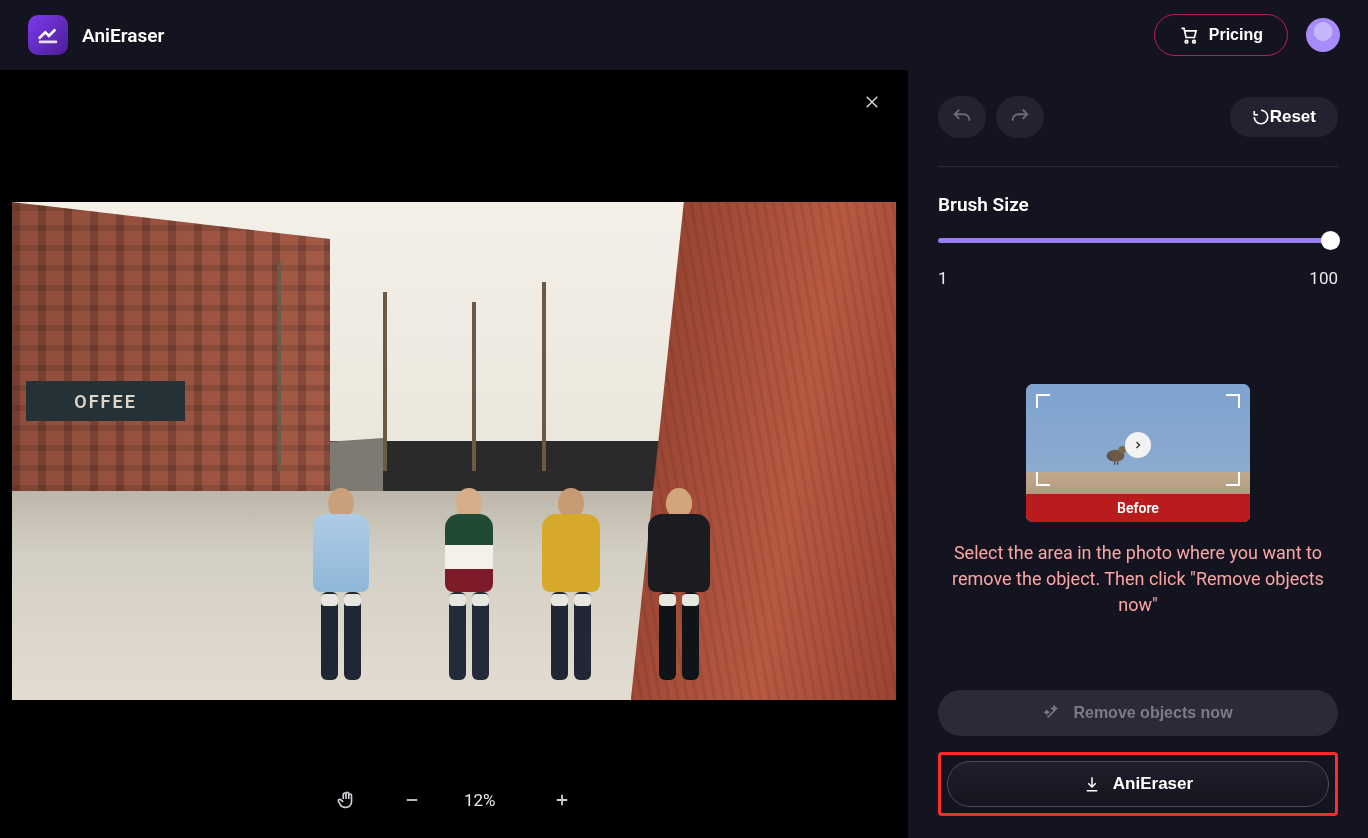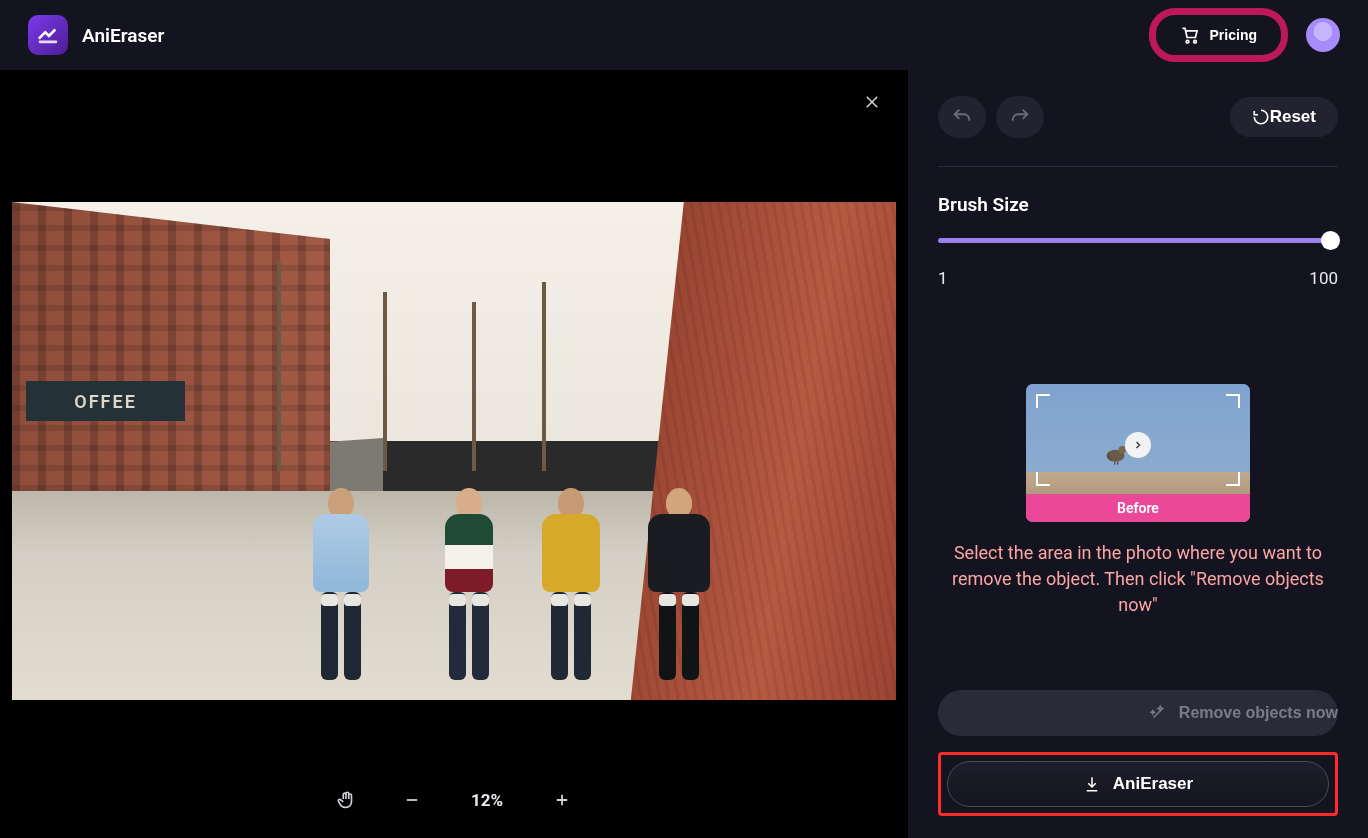--- a/index.html
+++ b/index.html
@@ -22,22 +22,22 @@
   .logo-wrap { display: flex; align-items: center; gap: 14px; justify-content: flex-end; }
   .logo-box {
     width: 40px; height: 40px; border-radius: 10px;
     background: linear-gradient(135deg, #7c3aed, #4c1d95);
     display: flex; align-items: center; justify-content: center;
   }
   .logo-title { font-size: 19px; font-weight: 600; color: #fff; }
   .header-right { display: flex; align-items: center; gap: 18px; }
   .pricing-btn {
     display: flex; align-items: center; gap: 10px;
-    border: 7px solid #be185d; border-radius: 26px;
-    padding: 10px 24px; font-size: 14px; font-weight: 600;
+    border: 1px solid #be185d; border-radius: 26px;
+    padding: 10px 24px; font-size: 16px; font-weight: 600;
     background: transparent; color: #fff; cursor: pointer;
   }
   .avatar {
     width: 34px; height: 34px; border-radius: 50%;
     background: radial-gradient(circle at 50% 40%, #c4b5fd 35%, #a78bfa 36%);
   }
   .main { display: flex; height: 768px; }
   .canvas-area {
     flex: 1; background: #000; position: relative;
     display: flex; flex-direction: column; align-items: center;
@@ -85,21 +85,21 @@
   .p-shoe { height:12px; border-radius:4px; background:#e8e6e0; margin-top:2px; }
   .p1 { left:34%; } .p1 .p-head{background:#caa07a;} .p1 .p-torso{background:linear-gradient(#aecbe6,#8fb7d8);} .p1 .p-leg{background:#1f2735;}
   .p2 { left:49%; } .p2 .p-head{background:#d7ae89;} .p2 .p-torso{background:linear-gradient(#1f4b34 40%,#f4f1e9 40% 70%,#7d1c28 70%);width:48px;} .p2 .p-leg{background:#232a3a;}
   .p3 { left:60%; } .p3 .p-head{background:#c79a73;} .p3 .p-torso{background:#d7a92b;width:58px;} .p3 .p-leg{background:#202836;}
   .p4 { left:72%; } .p4 .p-head{background:#d2a57c;} .p4 .p-torso{background:#1a1c22;width:62px;} .p4 .p-leg{background:#111417;}
   .zoom-bar {
     position: absolute; bottom: 24px; left: 50%; transform: translateX(-50%);
     display: flex; align-items: center; gap: 38px;
   }
   .zoom-btn, .hand-btn { width:28px; height:28px; display:flex; align-items:center; justify-content:center; cursor:pointer; color:#cfcfd6; }
-  .zoom-label { font-size:17px; color:#e8e8ee; font-weight:700; min-width:46px; text-align:center; }
+  .zoom-label { font-size:17px; color:#e8e8ee; font-weight:400; min-width:46px; }
   
   .side-panel {
     width: 460px; background: #141420; padding: 26px 30px 22px 30px;
     display: flex; flex-direction: column; position: relative;
   }
   .panel-top { display:flex; align-items:center; justify-content:space-between; }
   .history-btns { display:flex; gap:10px; }
   .hist-btn {
     width:48px; height:42px; border-radius:21px; background:#222230;
     display:flex; align-items:center; justify-content:center; color:#6b6b7a; cursor:pointer;
@@ -126,21 +126,21 @@
   .tut-img {
     width:224px; height:138px; border-radius:7px; overflow:hidden;
     display:flex; position:relative; background:#6d8dbf;
   }
   .tut-half { flex:1; position:relative; }
   .tut-label {
     position:absolute; bottom:0; left:0; right:0; height:28px;
     display:flex; align-items:center; justify-content:center;
     font-size:14px; font-weight:600; color:#fff;
   }
-  .tut-before .tut-label { background:#ec4899; }
+  .tut-before .tut-label { background:#b91c1c; }
   .tut-after  .tut-label { background:#3fba4c; }
   .tut-sky { position:absolute; inset:0 0 36% 0; background:linear-gradient(#7fa3cf,#8babcf); }
   .tut-ground { position:absolute; inset:64% 0 0 0; background:linear-gradient(#c1a98c,#9c886e); }
   .tut-bird {
     position:absolute; left:34%; top:40%; width:30px; height:26px;
   }
   .tut-bird svg { width:100%; height:100%; }
   .tut-crop { position:absolute; width:14px; height:14px; border:2px solid #fff; }
   .tc-tl { top:10px; left:10px; border-right:none; border-bottom:none; }
   .tc-tr { top:10px; right:10px; border-left:none; border-bottom:none; }
@@ -151,21 +151,21 @@
     width:26px; height:26px; border-radius:50%; background:#f2f2f2;
     display:flex; align-items:center; justify-content:center; color:#444;
   }
   .tut-text {
     margin-top:18px; font-size:18px; line-height:1.45; color:#fca5a5;
     text-align:center; max-width:400px;
   }
   .panel-bottom { margin-top:auto; display:flex; flex-direction:column; gap:16px; }
   .remove-btn {
     height:46px; border-radius:23px; background:#2a2a38; border:none;
-    display:flex; align-items:center; justify-content:flex-end; gap:12px;
+    display:flex; align-items:center; justify-content:center; gap:12px;
     font-size:16px; font-weight:600; color:#7b7b8a; cursor:not-allowed;
   }
   .download-wrap {
     border:3px solid #ff2a2a; padding:6px 6px; border-radius:4px;
   }
   .download-btn {
     width:100%; height:46px; border-radius:23px; border:1px solid #4a4a58;
     background:linear-gradient(180deg,#1e1e2c,#15151f);
     display:flex; align-items:center; justify-content:center; gap:12px;
     font-size:17px; font-weight:600; color:#fff; cursor:pointer;

